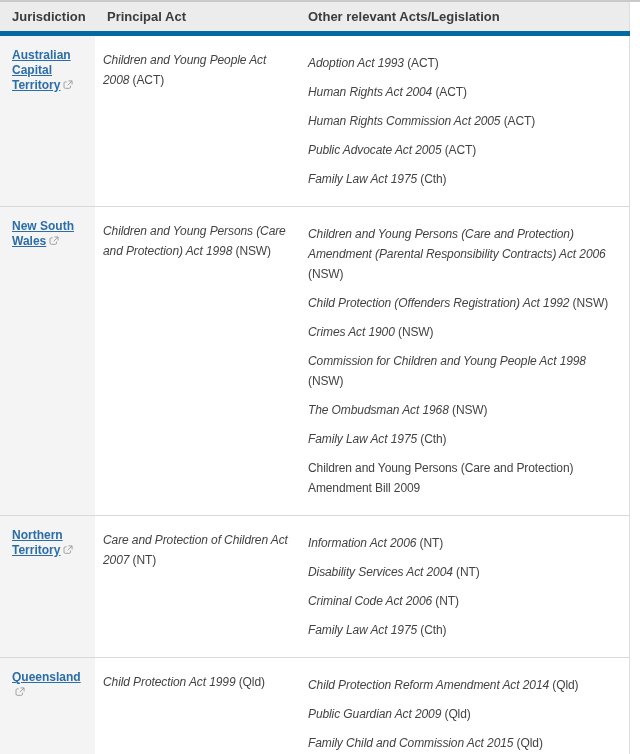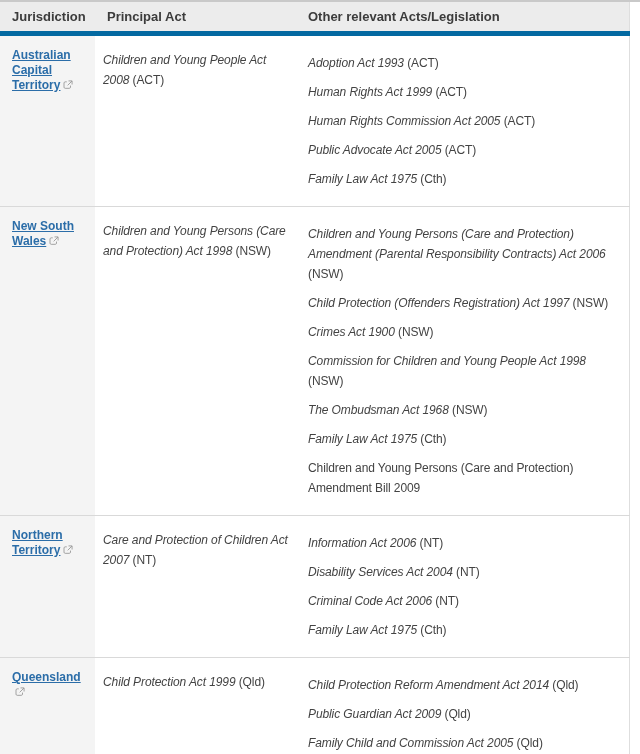--- a/index.html
+++ b/index.html
@@ -71,41 +71,41 @@
                   <path d="M4.5 2.2H2.6C1.8 2.2 1.2 2.8 1.2 3.6v5c0 .8.6 1.4 1.4 1.4h5c.8 0 1.4-.6 1.4-1.4V6.7" fill="none" stroke="#9a9a9a" stroke-width="1.1"></path>
                   <path d="M6.6 1.1h4.3v4.3" fill="none" stroke="#9a9a9a" stroke-width="1.1"></path>
                   <path d="M10.8 1.2 5.6 6.4" fill="none" stroke="#9a9a9a" stroke-width="1.1"></path>
                 </svg></span></a>
     </td>
     <td class="principal-cell">
       <p class="act principal-act"><i class="act-name">Children and Young People Act 2008</i> <span class="suffix">(ACT)</span></p>
     </td>
     <td class="other-cell">
             <p class="act"><i class="act-name">Adoption Act 1993</i> <span class="suffix">(ACT)</span></p>
-            <p class="act"><i class="act-name">Human Rights Act 1999</i> <span class="suffix">(ACT)</span></p>
+            <p class="act"><i class="act-name">Human Rights Act 2004</i> <span class="suffix">(ACT)</span></p>
             <p class="act"><i class="act-name">Human Rights Commission Act 2005</i> <span class="suffix">(ACT)</span></p>
             <p class="act"><i class="act-name">Public Advocate Act 2005</i> <span class="suffix">(ACT)</span></p>
             <p class="act"><i class="act-name">Family Law Act 1975</i> <span class="suffix">(Cth)</span></p>
           </td>
   </tr>
 
   <tr>
     <td class="jur-cell">
       <a class="jur-link" href="#"><span class="jur-text">New South Wales</span><span class="ext-icon"><svg width="10" height="10" viewBox="0 0 12 12">
                   <path d="M4.5 2.2H2.6C1.8 2.2 1.2 2.8 1.2 3.6v5c0 .8.6 1.4 1.4 1.4h5c.8 0 1.4-.6 1.4-1.4V6.7" fill="none" stroke="#9a9a9a" stroke-width="1.1"></path>
                   <path d="M6.6 1.1h4.3v4.3" fill="none" stroke="#9a9a9a" stroke-width="1.1"></path>
                   <path d="M10.8 1.2 5.6 6.4" fill="none" stroke="#9a9a9a" stroke-width="1.1"></path>
                 </svg></span></a>
     </td>
     <td class="principal-cell">
       <p class="act principal-act"><i class="act-name">Children and Young Persons (Care and Protection) Act 1998</i> <span class="suffix">(NSW)</span></p>
     </td>
     <td class="other-cell">
             <p class="act"><i class="act-name">Children and Young Persons (Care and Protection) Amendment (Parental Responsibility Contracts) Act 2006</i> <span class="suffix">(NSW)</span></p>
-            <p class="act"><i class="act-name">Child Protection (Offenders Registration) Act 1997</i> <span class="suffix">(NSW)</span></p>
+            <p class="act"><i class="act-name">Child Protection (Offenders Registration) Act 1992</i> <span class="suffix">(NSW)</span></p>
             <p class="act"><i class="act-name">Crimes Act 1900</i> <span class="suffix">(NSW)</span></p>
             <p class="act"><i class="act-name">Commission for Children and Young People Act 1998</i> <span class="suffix">(NSW)</span></p>
             <p class="act"><i class="act-name">The Ombudsman Act 1968</i> <span class="suffix">(NSW)</span></p>
             <p class="act"><i class="act-name">Family Law Act 1975</i> <span class="suffix">(Cth)</span></p>
             <p class="act plain">Children and Young Persons (Care and Protection) Amendment Bill 2009</p>
           </td>
   </tr>
 
   <tr>
     <td class="jur-cell">
@@ -133,18 +133,18 @@
                   <path d="M6.6 1.1h4.3v4.3" fill="none" stroke="#9a9a9a" stroke-width="1.1"></path>
                   <path d="M10.8 1.2 5.6 6.4" fill="none" stroke="#9a9a9a" stroke-width="1.1"></path>
                 </svg></span></a>
     </td>
     <td class="principal-cell">
       <p class="act principal-act"><i class="act-name">Child Protection Act 1999</i> <span class="suffix">(Qld)</span></p>
     </td>
     <td class="other-cell">
             <p class="act"><i class="act-name">Child Protection Reform Amendment Act 2014</i> <span class="suffix">(Qld)</span></p>
             <p class="act"><i class="act-name">Public Guardian Act 2009</i> <span class="suffix">(Qld)</span></p>
-            <p class="act"><i class="act-name">Family Child and Commission Act 2005</i> <span class="suffix">(Qld)</span></p>
+            <p class="act"><i class="act-name">Family Child and Commission Act 2015</i> <span class="suffix">(Qld)</span></p>
           </td>
   </tr>
 </tbody>
   </table>
 </div>
 
 </body></html>

